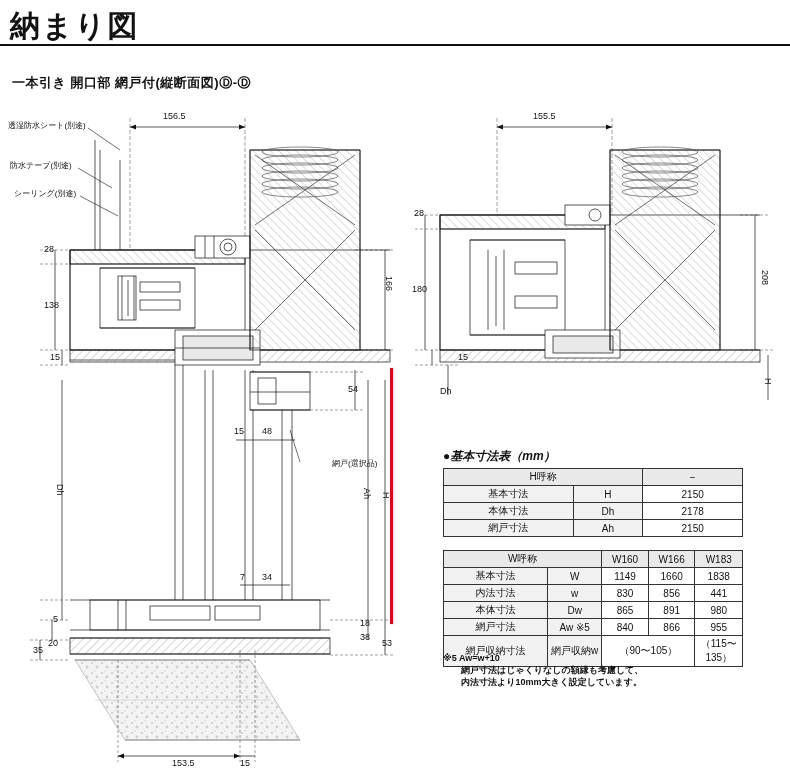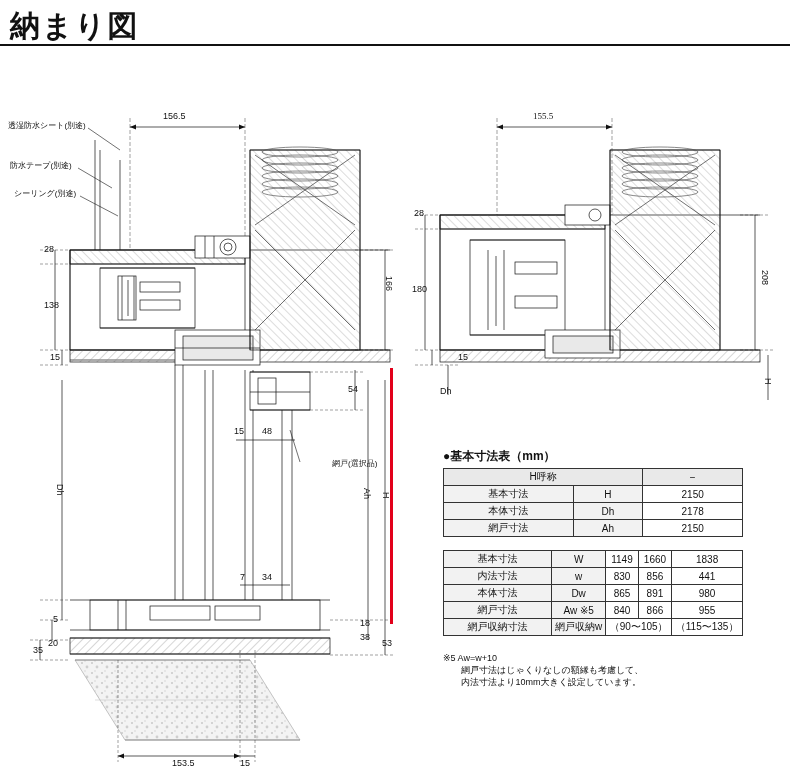--- a/index.html
+++ b/index.html
@@ -35,46 +35,47 @@
   .lbl{position:absolute;font-size:9px;color:#111;white-space:nowrap;}
   .lbl-sm{position:absolute;font-size:8px;color:#111;white-space:nowrap;}
   .vlbl{position:absolute;font-size:9px;color:#111;white-space:nowrap;
         writing-mode:vertical-rl;text-orientation:mixed;}
   .redline{position:absolute;background:#e2001a;}
 
   svg{position:absolute;left:0;top:0;}
 
   
   .tbl-head{
-    position:absolute;font-size:12px;font-weight:bold;color:#111;
+    position:absolute;font-size:12px;font-weight:bold;color:#111;font-style:italic;
   }
   table.spec{
     position:absolute;border-collapse:collapse;font-size:10px;color:#111;
     background:#fff;
   }
   table.spec td,table.spec th{
     border:1px solid #333;padding:1px 3px;text-align:center;
     font-weight:normal;height:15px;box-sizing:border-box;
   }
   table.spec th{background:#e9e9e9;font-weight:normal;}
   td.rowlab{background:#f2f2f2;text-align:center;white-space:nowrap;}
   .note{
-    position:absolute;font-size:9px;line-height:1.35;color:#111;white-space:pre-line;
+    position:absolute;font-size:9px;line-height:1.35;color:#111;white-space:pre-line;font-weight:bold;
   }
 </style>
 </head>
 <body>
 
 <div class="page">
 
   <div class="title-bar">
     <div class="title-text">納まり図</div>
     <div class="title-rule"></div>
   </div>
 
+  <div class="subtitle">一本引き 開口部 網戸付(縦断面図)Ⓓ-Ⓓ</div>
 
   <svg width="790" height="780">
     <defs>
       <pattern id="hatchR" width="6" height="6" patternTransform="rotate(45)" patternUnits="userSpaceOnUse">
         <line x1="0" y1="0" x2="0" y2="6" stroke="#888" stroke-width="0.7"></line>
       </pattern>
       <pattern id="hatchL" width="6" height="6" patternTransform="rotate(-45)" patternUnits="userSpaceOnUse">
         <line x1="0" y1="0" x2="0" y2="6" stroke="#999" stroke-width="0.7"></line>
       </pattern>
       <pattern id="concrete" width="10" height="10" patternUnits="userSpaceOnUse">
@@ -324,21 +325,21 @@
   <div class="lbl" style="left:382px;top:638px;">53</div>
 
   <div class="lbl" style="left:234px;top:426px;">15</div>
   <div class="lbl" style="left:262px;top:426px;">48</div>
   <div class="lbl" style="left:240px;top:572px;">7</div>
   <div class="lbl" style="left:262px;top:572px;">34</div>
 
   <div class="lbl" style="left:160px;top:758px;margin-left:12px;">153.5</div>
   <div class="lbl" style="left:240px;top:758px;">15</div>
 
-  <div class="lbl" style="left:533px;top:111px;font-family:Liberation Serif, serif;">155.5</div>
+  <div class="lbl" style="left:533px;top:111px;">155.5</div>
   <div class="lbl" style="left:414px;top:208px;">28</div>
   <div class="lbl" style="left:412px;top:284px;">180</div>
   <div class="lbl" style="left:458px;top:352px;">15</div>
   <div class="lbl" style="left:440px;top:386px;">Dh</div>
   <div class="vlbl" style="left:760px;top:270px;">208</div>
   <div class="vlbl" style="left:763px;top:378px;">H</div>
 
   <div class="tbl-head" style="left:443px;top:448px;">●基本寸法表（mm）</div>
 
   <table class="spec" style="left:443px;top:468px;width:300px;">
@@ -360,20 +361,26 @@
     <tr>
       <td class="rowlab">網戸寸法</td>
       <td class="rowlab">Ah</td>
       <td>2150</td>
     </tr>
   </tbody>
     </table>
 
   <table class="spec" style="left:443px;top:550px;width:300px;">
     <tbody>
+        <tr>
+      <th colspan="2" style="width:156px;">W呼称</th>
+      <th style="width:48px;">W160</th>
+      <th style="width:48px;">W166</th>
+      <th style="width:48px;">W183</th>
+    </tr>
     <tr>
       <td class="rowlab" style="width:108px;">基本寸法</td>
       <td class="rowlab" style="width:48px;">W</td>
       <td>1149</td>
       <td>1660</td>
       <td>1838</td>
     </tr>
     <tr>
       <td class="rowlab">内法寸法</td>
       <td class="rowlab">w</td>

